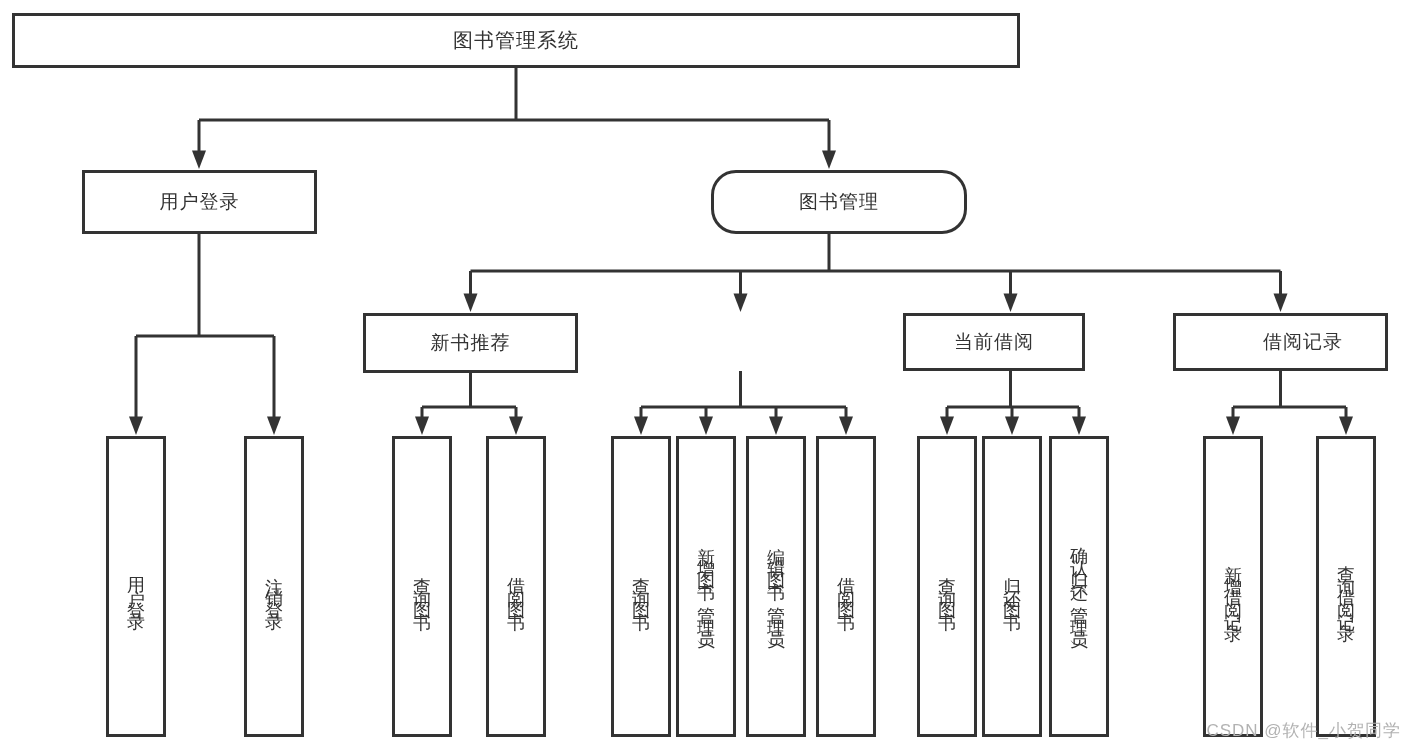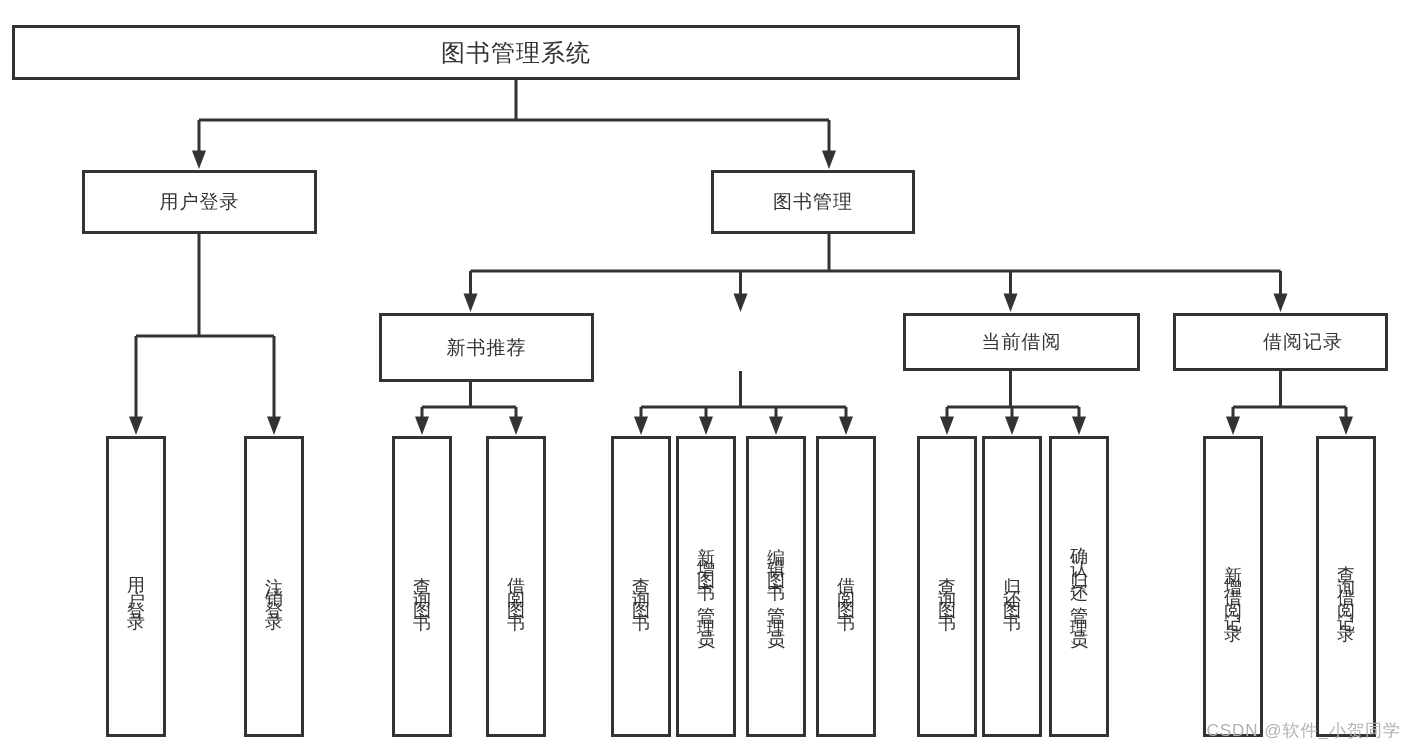--- a/index.html
+++ b/index.html
@@ -34,22 +34,21 @@
     justify-content: center;
     text-align: center;
     color: #333333;
   }
   .box.h {
     font-size: 19px;
     letter-spacing: 1px;
     white-space: nowrap;
   }
   .box.root {
-    font-size: 24px;
-    margin-top: 12px;
+    font-size: 20px;
   }
   .box.v {
     writing-mode: vertical-rl;
     text-orientation: mixed;
     font-size: 18px;
     letter-spacing: 12px;
     line-height: 1;
   }
   .watermark {
     position: absolute;
@@ -103,24 +102,24 @@
       <polygon points="1005,416.5 1019,416.5 1012,435"></polygon>
       <polygon points="1072,416.5 1086,416.5 1079,435"></polygon>
       <polygon points="1226,416.5 1240,416.5 1233,435"></polygon>
       <polygon points="1339,416.5 1353,416.5 1346,435"></polygon>
     </g>
   </svg>
 
   <div class="box h root" style="left:12px; top:13px; width:1008px; height:55px;">图书管理系统</div>
 
   <div class="box h" style="left:82px; top:170px; width:235px; height:64px;">用户登录</div>
-  <div class="box h" style="left:711px; top:170px; width:204px; height:64px;">图书管理</div>
+  <div class="box h" style="left:711px; top:170px; width:256px; height:64px;border-radius:25px;">图书管理</div>
 
-  <div class="box h" style="left:363px; top:313px; width:215px; height:69px;margin-left:16px;">新书推荐</div>
-  <div class="box h" style="left:903px; top:313px; width:237px; height:58px;">当前借阅</div>
+  <div class="box h" style="left:363px; top:313px; width:215px; height:60px;">新书推荐</div>
+  <div class="box h" style="left:903px; top:313px; width:182px; height:58px;">当前借阅</div>
   <div class="box h" style="left:1173px; top:313px; width:215px; height:58px;padding-left:45px;">借阅记录</div>
 
   <div class="box v" style="left:106px; top:436px; width:60px; height:301px;">用户登录</div>
   <div class="box v" style="left:244px; top:436px; width:60px; height:301px;">注销登录</div>
 
   <div class="box v" style="left:392px; top:436px; width:60px; height:301px;">查询图书</div>
   <div class="box v" style="left:486px; top:436px; width:60px; height:301px;">借阅图书</div>
 
   <div class="box v" style="left:611px; top:436px; width:60px; height:301px;">查询图书</div>
   <div class="box v" style="left:676px; top:436px; width:60px; height:301px;">新增图书（管理员）</div>

